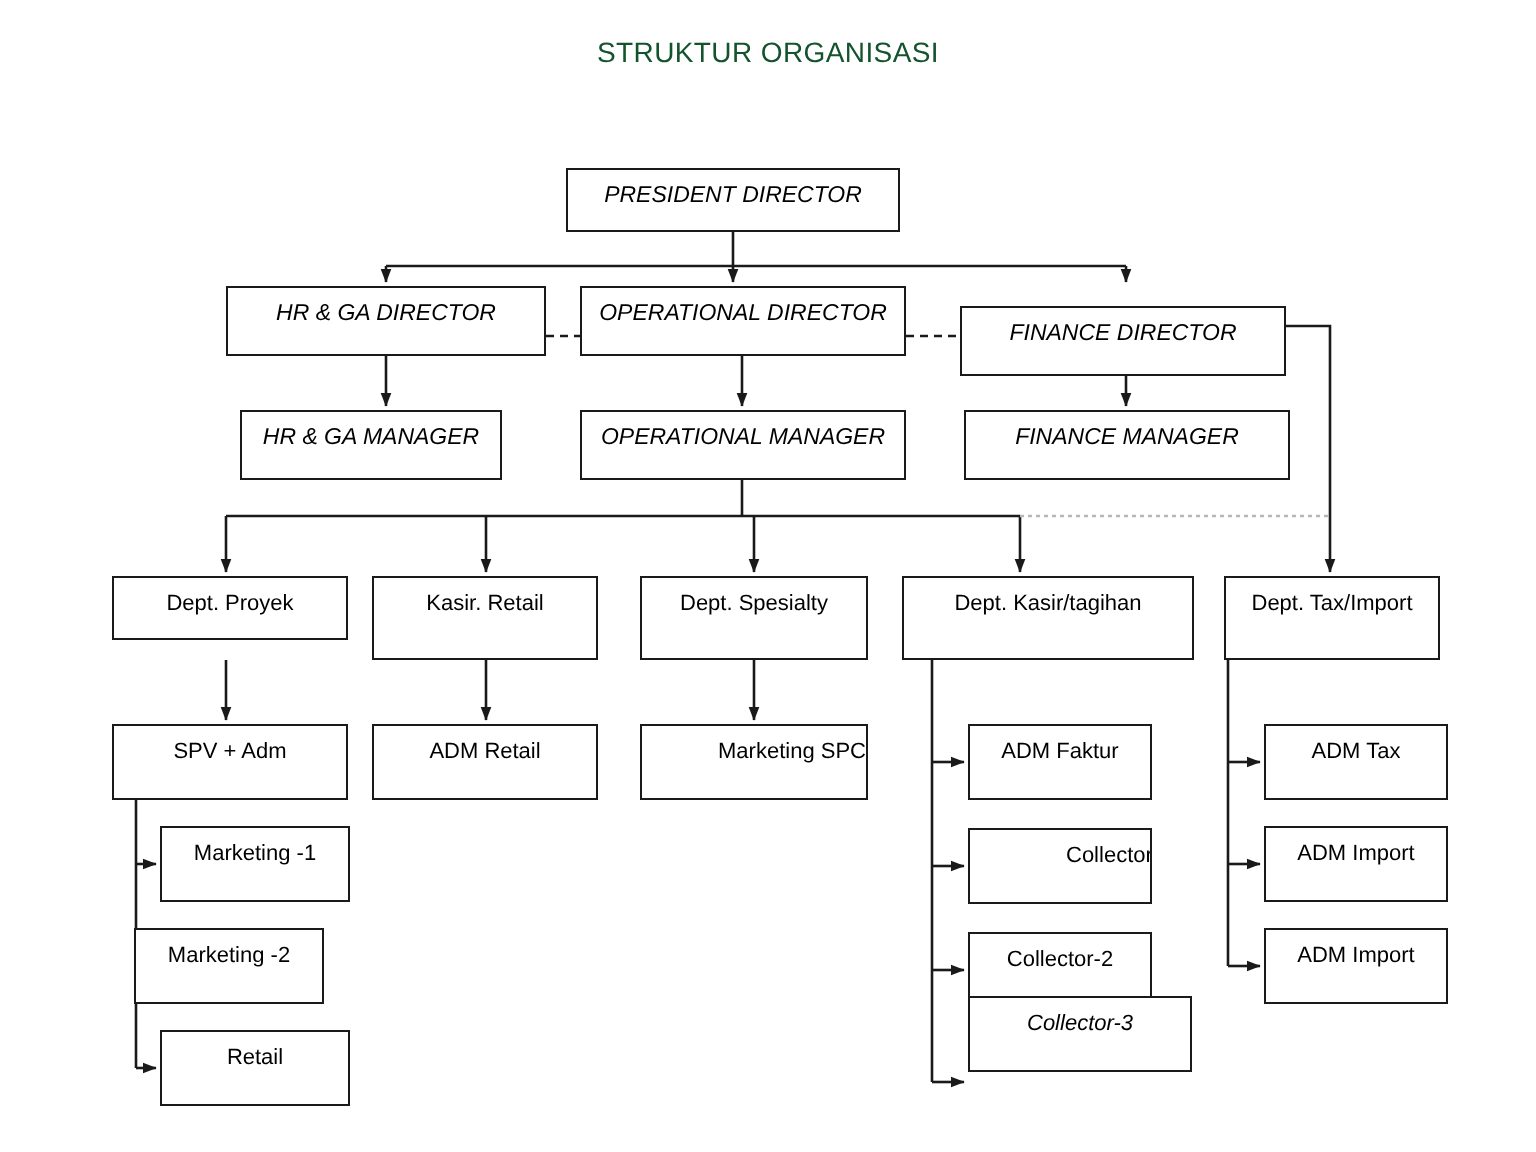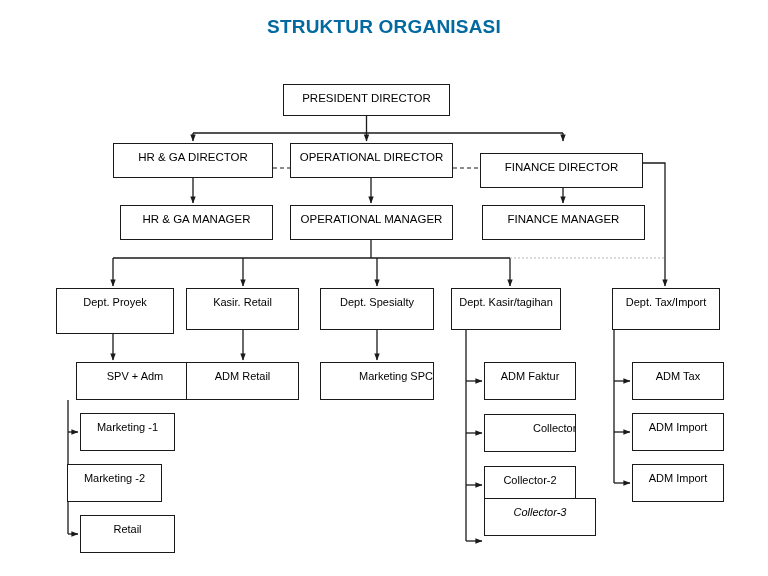--- a/index.html
+++ b/index.html
@@ -21,25 +21,25 @@
     height: 576px;
   }
   .title-block {
     position: absolute;
     top: 14px;
     left: 0;
     width: 768px;
     text-align: center;
   }
   .title-line {
-    font-size: 19px;
-    font-weight: bold;
+    font-size: 14px;
+    font-weight: normal;
     letter-spacing: 0.2px;
     line-height: 25px;
-    color: #0369a1;
+    color: #14532d;
   }
   svg.wires {
     position: absolute;
     top: 0;
     left: 0;
     width: 768px;
     height: 576px;
     pointer-events: none;
   }
   .node {
@@ -54,20 +54,21 @@
   .node .node-label {
     display: block;
     font-size: 11px;
     line-height: 13px;
     color: #000000;
     padding-top: 7px;
     white-space: nowrap;
   }
   .node.level-exec .node-label {
     font-size: 11.5px;
+    font-style: italic;
   }
 </style>
 </head>
 <body>
 
 <div id="chart-root">
 
   <div class="title-block">
     <div class="title-line">STRUKTUR ORGANISASI</div>
   </div>
@@ -136,45 +137,45 @@
       </div>
       <div class="node level-exec" style="left: 113px; top: 143px; width: 160px; height: 35px;">
         <span class="node-label">HR &amp; GA DIRECTOR</span>
       </div>
       <div class="node level-exec" style="left: 290px; top: 143px; width: 163px; height: 35px;">
         <span class="node-label">OPERATIONAL DIRECTOR</span>
       </div>
       <div class="node level-exec" style="left: 480px; top: 143px; width: 163px; height: 35px; margin-top: 10px;">
         <span class="node-label">FINANCE DIRECTOR</span>
       </div>
-      <div class="node level-exec" style="left: 120px; top: 205px; width: 153px; height: 35px;">
+      <div class="node level-exec" style="left: 120px; top: 205px; width: 131px; height: 35px;">
         <span class="node-label">HR &amp; GA MANAGER</span>
       </div>
       <div class="node level-exec" style="left: 290px; top: 205px; width: 163px; height: 35px;">
         <span class="node-label">OPERATIONAL MANAGER</span>
       </div>
       <div class="node level-exec" style="left: 482px; top: 205px; width: 163px; height: 35px;">
         <span class="node-label">FINANCE MANAGER</span>
       </div>
-      <div class="node" style="left: 56px; top: 288px; width: 118px; height: 46px;">
+      <div class="node" style="left: 56px; top: 288px; width: 118px; height: 32px;">
         <span class="node-label">Dept. Proyek</span>
       </div>
       <div class="node" style="left: 186px; top: 288px; width: 113px; height: 42px;">
         <span class="node-label">Kasir. Retail</span>
       </div>
       <div class="node" style="left: 320px; top: 288px; width: 114px; height: 42px;">
         <span class="node-label">Dept. Spesialty</span>
       </div>
-      <div class="node" style="left: 451px; top: 288px; width: 110px; height: 42px;">
+      <div class="node" style="left: 451px; top: 288px; width: 146px; height: 42px;">
         <span class="node-label">Dept. Kasir/tagihan</span>
       </div>
       <div class="node" style="left: 612px; top: 288px; width: 108px; height: 42px;">
         <span class="node-label">Dept. Tax/Import</span>
       </div>
-      <div class="node" style="left: 56px; top: 362px; width: 118px; height: 38px; margin-left: 20px;">
+      <div class="node" style="left: 56px; top: 362px; width: 118px; height: 38px;">
         <span class="node-label">SPV + Adm</span>
       </div>
       <div class="node" style="left: 186px; top: 362px; width: 113px; height: 38px;">
         <span class="node-label">ADM Retail</span>
       </div>
       <div class="node" style="left: 320px; top: 362px; width: 114px; height: 38px; text-align: right;">
         <span class="node-label">Marketing SPC</span>
       </div>
       <div class="node" style="left: 484px; top: 362px; width: 92px; height: 38px;">
         <span class="node-label">ADM Faktur</span>

